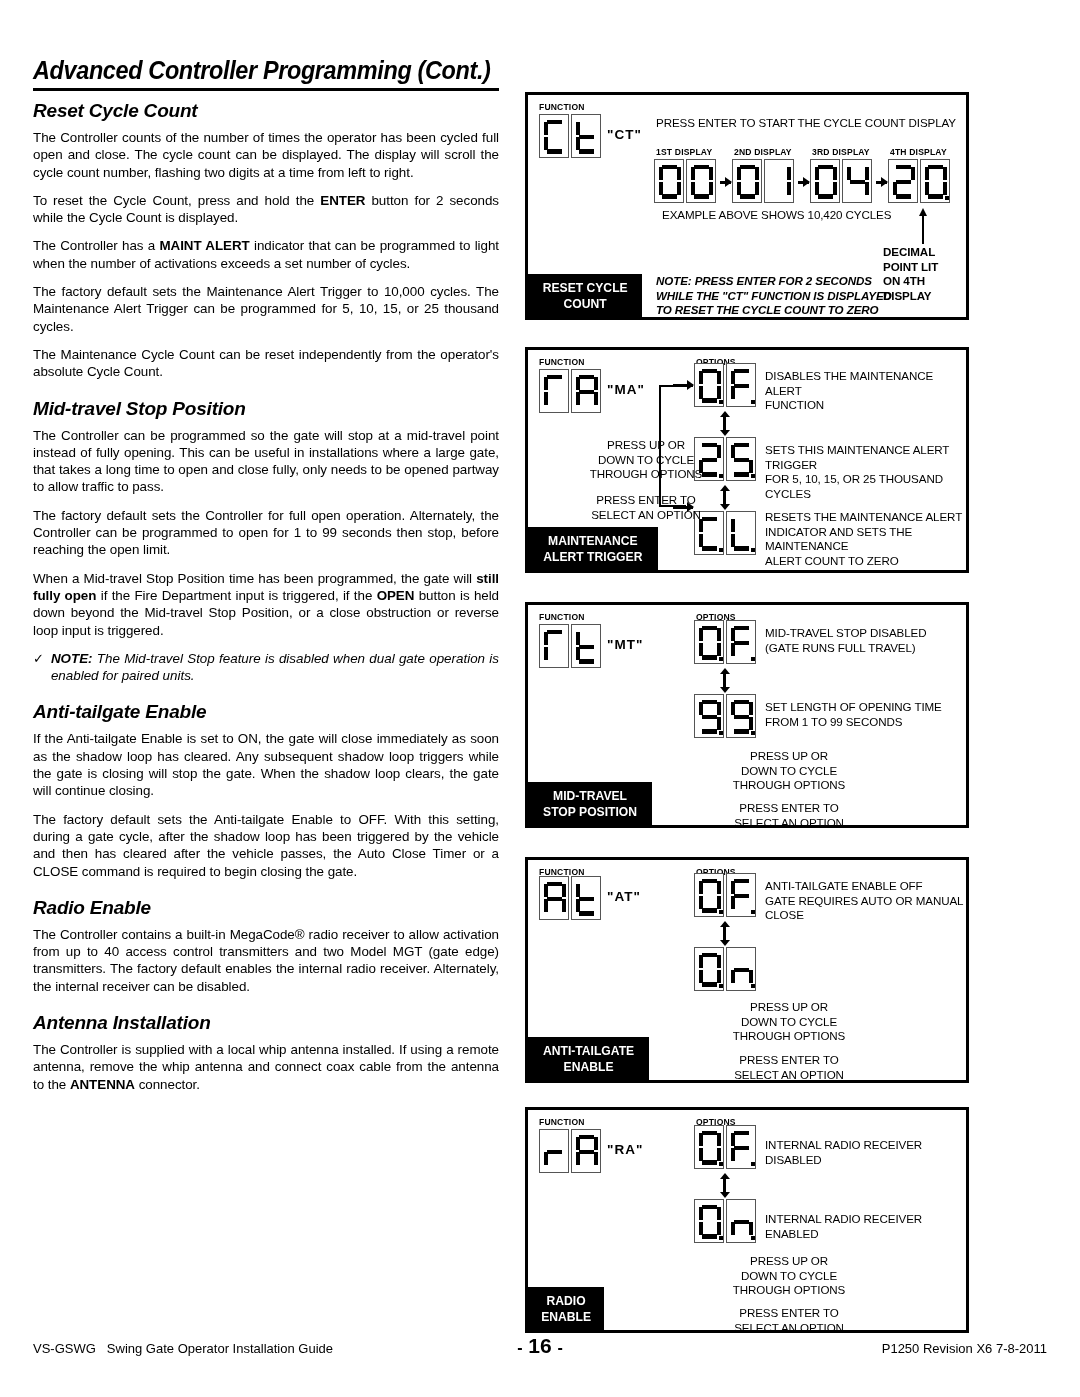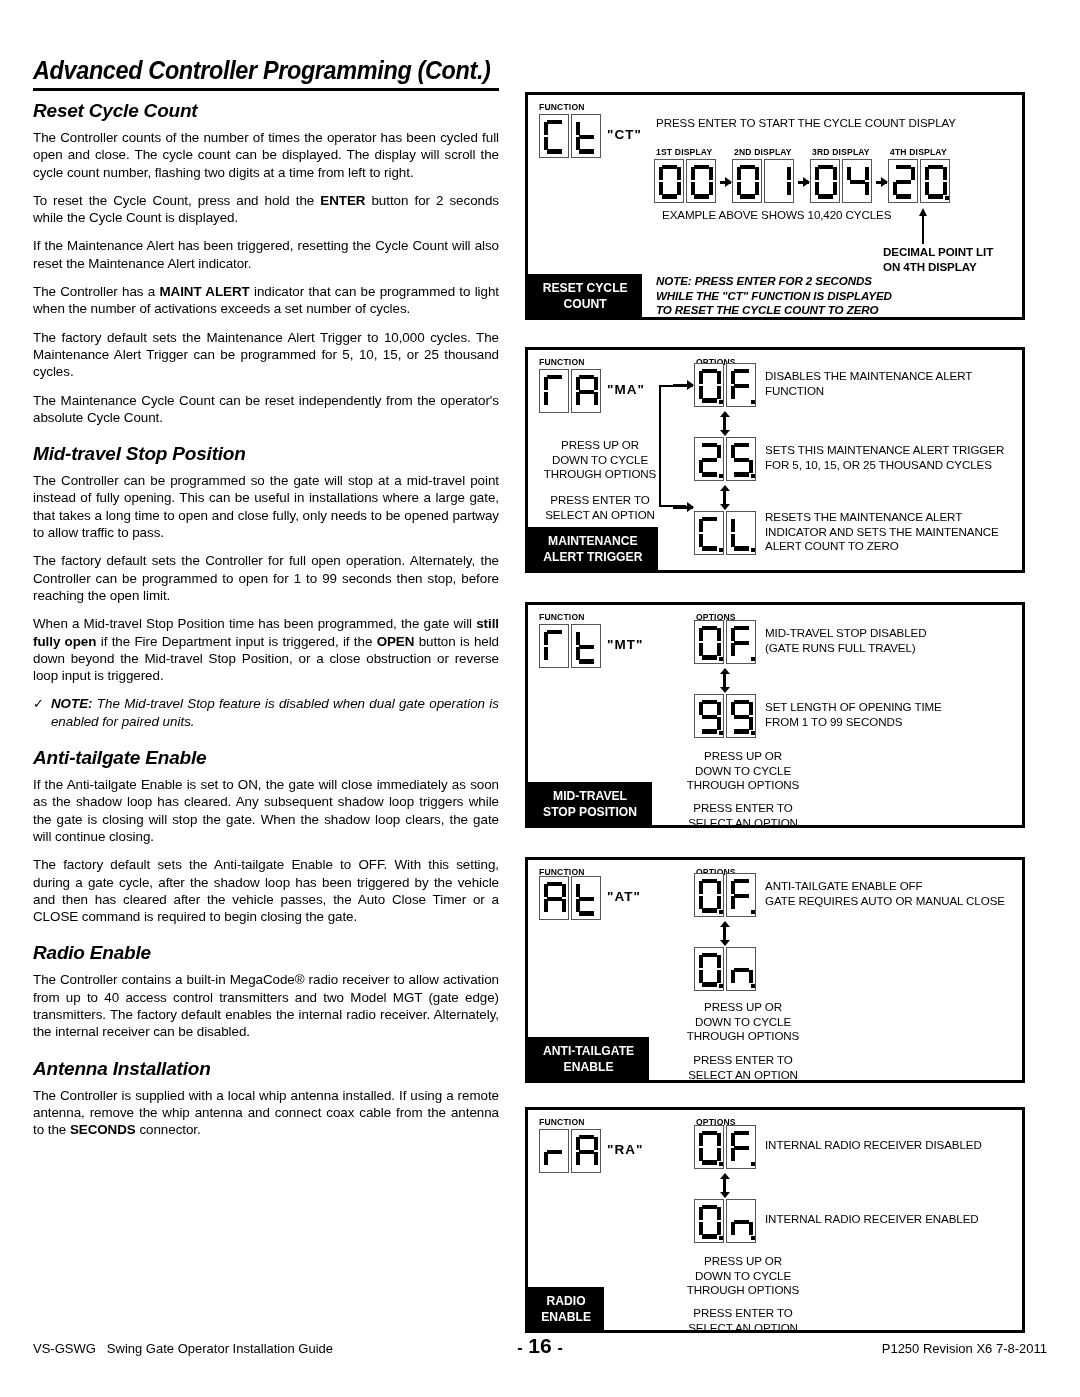--- a/index.html
+++ b/index.html
@@ -54,21 +54,21 @@
     position:absolute; left:0; right:0; top:1334px; text-align:center;
     font-size:21px; font-weight:bold; letter-spacing:0px;
   }
   #footer-center .dash { font-size:16px; }
   #footer-right {
     position:absolute; right:33px; top:1341px; font-size:13px; white-space:nowrap;
   }
 
   
   .dbox {
-    position:absolute; left:525px; width:500px;
+    position:absolute; left:525px; width:444px;
     border:3.5px solid #000; background:#fff;
   }
   #box-ct { top:92px;   height:228px; }
   #box-ma { top:347px;  height:226px; }
   #box-mt { top:602px;  height:226px; }
   #box-at { top:857px;  height:226px; }
   #box-ra { top:1107px; height:226px; }
 
   .lbl-tiny {
     position:absolute; font-size:9.5px; font-weight:bold;
@@ -115,21 +115,21 @@
   .quote {
     display:inline-block; font-size:13.5px; font-weight:bold;
     letter-spacing:1px; vertical-align:top; margin-left:6px; margin-top:13px;
   }
 
   .diagtext {
     position:absolute; font-size:11.6px; line-height:14.6px;
     letter-spacing:-0.1px; white-space:pre-line;
   }
   .diagtext.i { font-style:italic; font-weight:bold; }
-  .diagtext.c { text-align:center; }
+  .diagtext.c { text-align:center;margin-left:46px; }
 
   
   .arrow-r {
     position:absolute; height:2.6px; background:#000;
   }
   .arrow-r::after {
     content:""; position:absolute; right:-1px; top:50%;
     transform:translateY(-50%);
     border-left:7px solid #000;
     border-top:5px solid transparent;
@@ -165,21 +165,20 @@
 <div class="page">
 
   <div id="page-title">Advanced Controller Programming (Cont.)</div>
   <div id="title-rule"></div>
 
   <div id="left-col">
 
     <div class="h2">Reset Cycle Count</div>
     <p class="body">The Controller counts of the number of times the operator has been cycled full open and close. The cycle count can be displayed. The display will scroll the cycle count number, flashing two digits at a time from left to right.</p>
     <p class="body">To reset the Cycle Count, press and hold the <b>ENTER</b> button for 2 seconds while the Cycle Count is displayed.</p>
-    <p class="body">If the Maintenance Alert has been triggered, resetting the Cycle Count will also reset the Maintenance Alert indicator.</p>
 
     <p class="body">The Controller has a <b>MAINT ALERT</b> indicator that can be programmed to light when the number of activations exceeds a set number of cycles.</p>
     <p class="body">The factory default sets the Maintenance Alert Trigger to 10,000 cycles. The Maintenance Alert Trigger can be programmed for 5, 10, 15, or 25 thousand cycles.</p>
     <p class="body">The Maintenance Cycle Count can be reset independently from the operator's absolute Cycle Count.</p>
 
     <div class="h2 sp">Mid-travel Stop Position</div>
     <p class="body">The Controller can be programmed so the gate will stop at a mid-travel point instead of fully opening. This can be useful in installations where a large gate, that takes a long time to open and close fully, only needs to be opened partway to allow traffic to pass.</p>
     <p class="body">The factory default sets the Controller for full open operation. Alternately, the Controller can be programmed to open for 1 to 99 seconds then stop, before reaching the open limit.</p>
     <p class="body">When a Mid-travel Stop Position time has been programmed, the gate will <b>still fully open</b> if the Fire Department input is triggered, if the <b>OPEN</b> button is held down beyond the Mid-travel Stop Position, or a close obstruction or reverse loop input is triggered.</p>
     <div class="note-row">
@@ -188,21 +187,21 @@
     </div>
 
     <div class="h2 sp">Anti-tailgate Enable</div>
     <p class="body">If the Anti-tailgate Enable is set to ON, the gate will close immediately as soon as the shadow loop has cleared. Any subsequent shadow loop triggers while the gate is closing will stop the gate. When the shadow loop clears, the gate will continue closing.</p>
     <p class="body">The factory default sets the Anti-tailgate Enable to OFF. With this setting, during a gate cycle, after the shadow loop has been triggered by the vehicle and then has cleared after the vehicle passes, the Auto Close Timer or a CLOSE command is required to begin closing the gate.</p>
 
     <div class="h2 sp">Radio Enable</div>
     <p class="body">The Controller contains a built-in MegaCode® radio receiver to allow activation from up to 40 access control transmitters and two Model MGT (gate edge) transmitters. The factory default enables the internal radio receiver. Alternately, the internal receiver can be disabled.</p>
 
     <div class="h2 sp">Antenna Installation</div>
-    <p class="body">The Controller is supplied with a local whip antenna installed. If using a remote antenna, remove the whip antenna and connect coax cable from the antenna to the <b>SECONDS</b> connector.</p>
+    <p class="body">The Controller is supplied with a local whip antenna installed. If using a remote antenna, remove the whip antenna and connect coax cable from the antenna to the <b>ANTENNA</b> connector.</p>
   </div>
 
   <div class="dbox" id="box-ct">
     <div class="lbl-tiny lbl-function">FUNCTION</div>
 
     <div style="position:absolute;left:11px;top:19px;">
       <span class="segpair">
           <span class="seg">
             <i class="a"></i>
             <i class="d"></i>

